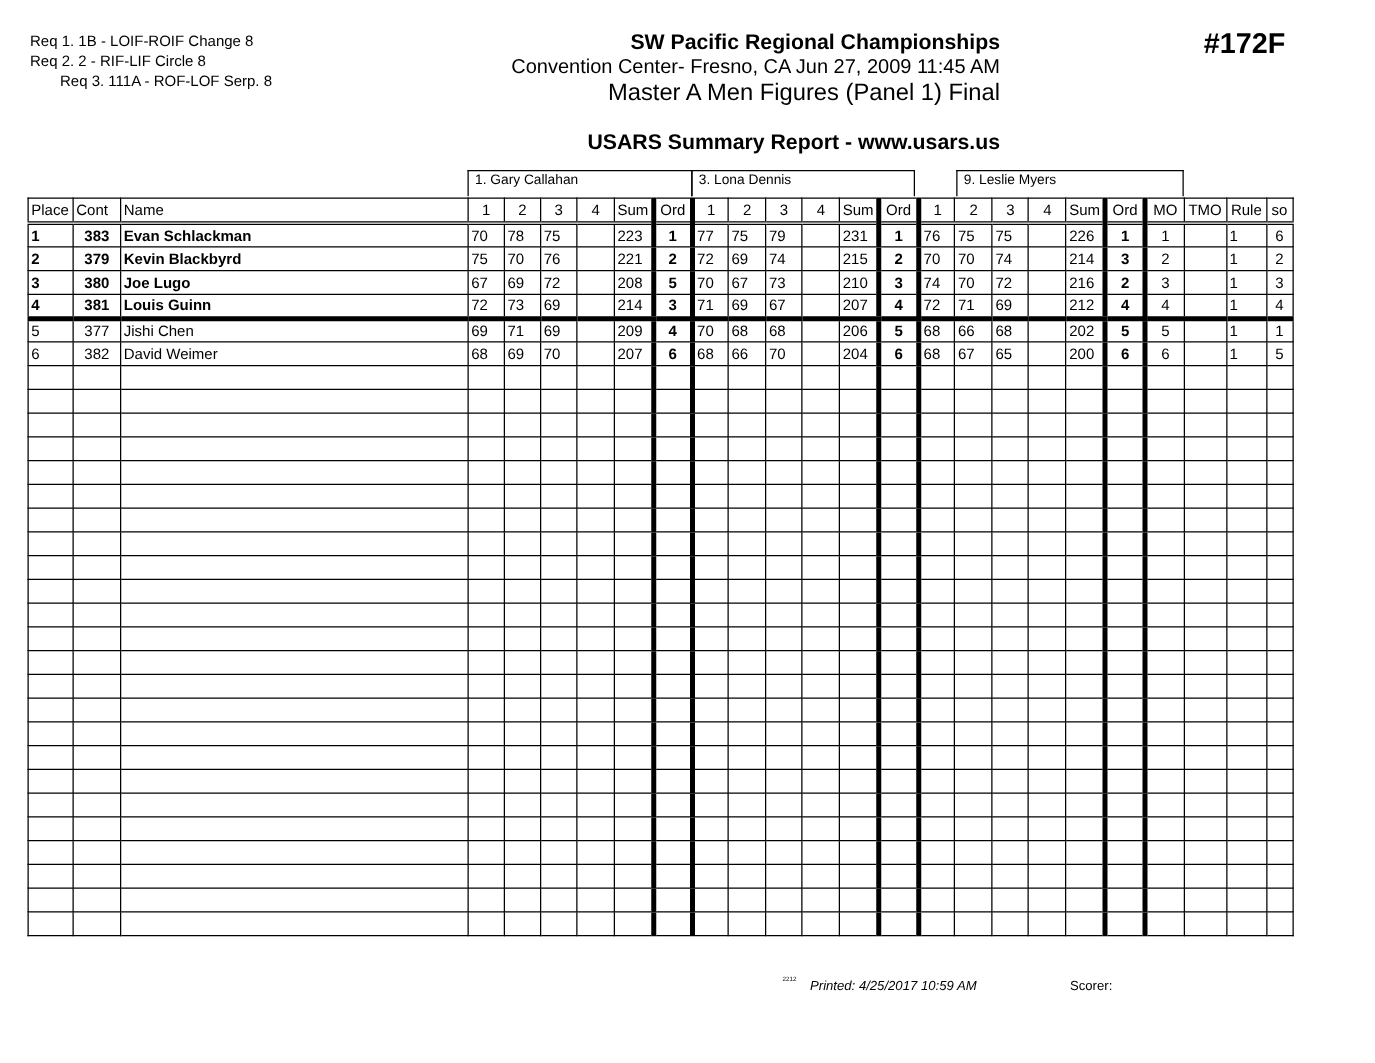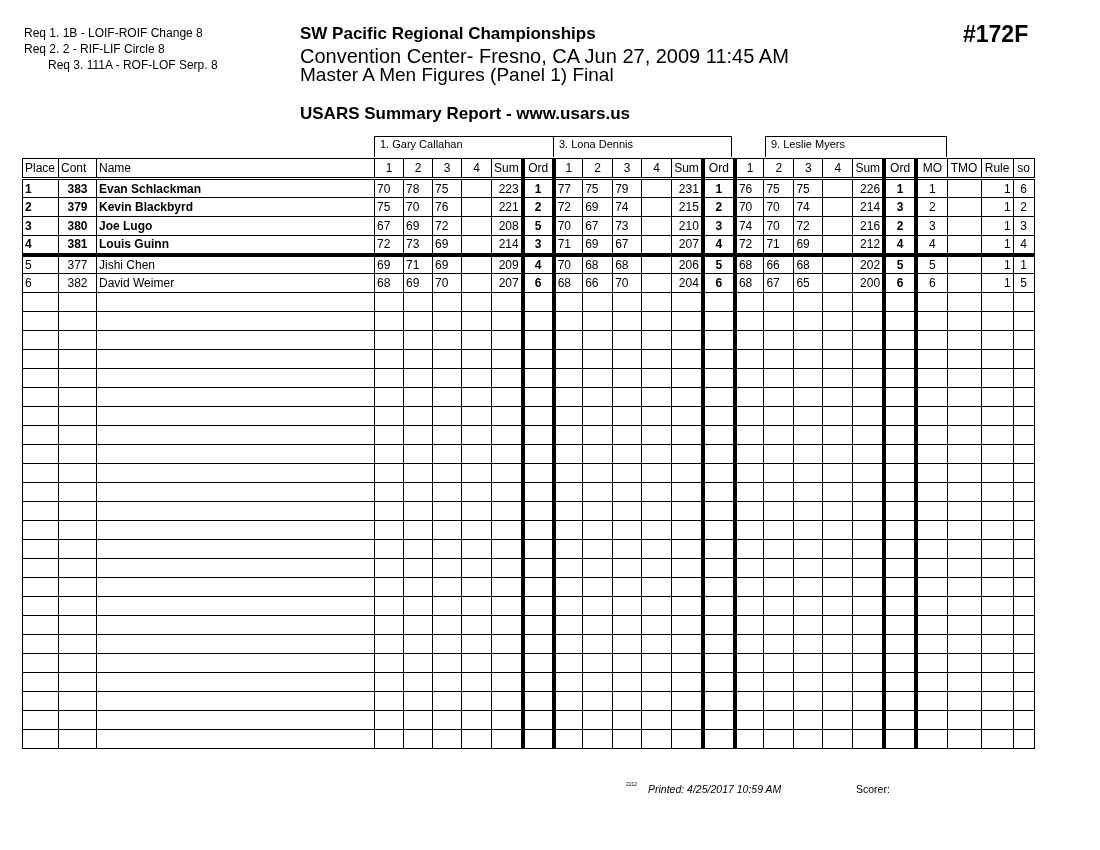--- a/index.html
+++ b/index.html
@@ -1,33 +1,33 @@
 <!DOCTYPE html>
 <html><head>
 <meta charset="utf-8">
 <style>
   html, body { margin:0; padding:0; background:#fff; }
   body { width:1100px; height:850px; position:relative; overflow:hidden; font-family:"Liberation Sans", sans-serif; color:#000; }
   .abs { position:absolute; }
   .req { left:24px; font-size:12px; line-height:16px; }
-  .center { left:300px; width:500px; text-align:left; }
+  .center { left:300px; width:500px; text-align:right; }
   .t1 { top:24px; font-size:17px; font-weight:bold; }
-  .t2 { top:45px; font-size:20px; }
+  .t2 { top:45px; font-size:16px; }
   .t3 { top:64px; font-size:19px; font-weight:normal; }
   .t4 { top:104px; font-size:17px;font-weight:bold; }
   .code { left:963px; top:21px; font-size:23px; font-weight:bold; }
   .judge { top:136px; height:21px; border:1px solid #000; border-bottom:none; font-size:11px; padding-left:5px; line-height:14px; box-sizing:border-box; }
   table.grid { position:absolute; left:22px; top:158px; border-collapse:collapse; table-layout:fixed; font-size:12px; }
   table.grid td { border:1px solid #000; height:19px; padding:0 2px; white-space:nowrap; overflow:hidden; box-sizing:border-box; }
   table.grid tr.hdr td { height:20px; text-align:center; border-bottom:3px double #000; }
   table.grid tr.hdr td.lft { text-align:left; }
   .thickL { border-left:4px solid #000 !important; }
   .thickR { border-right:4px solid #000 !important; }
   .b { font-weight:bold; }
-  .r { text-align:right; }
+  .r { }
   .c { text-align:center; }
   .l { text-align:left; }
   tr.sep td { border-bottom:4px solid #000 !important; }
   .foot { top:783px; font-size:10.5px; }
   .tiny { font-size:5px; top:781px; left:626px; }
 </style>
 </head>
 <body>
 
 <div class="abs req" style="top:25px;">Req  1.  1B - LOIF-ROIF Change 8</div>

